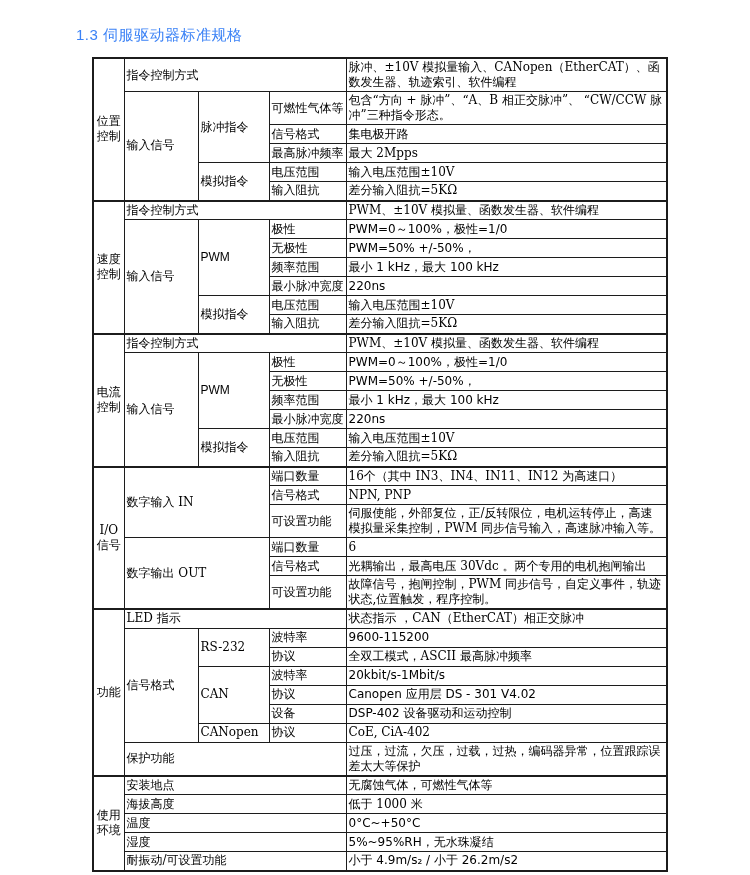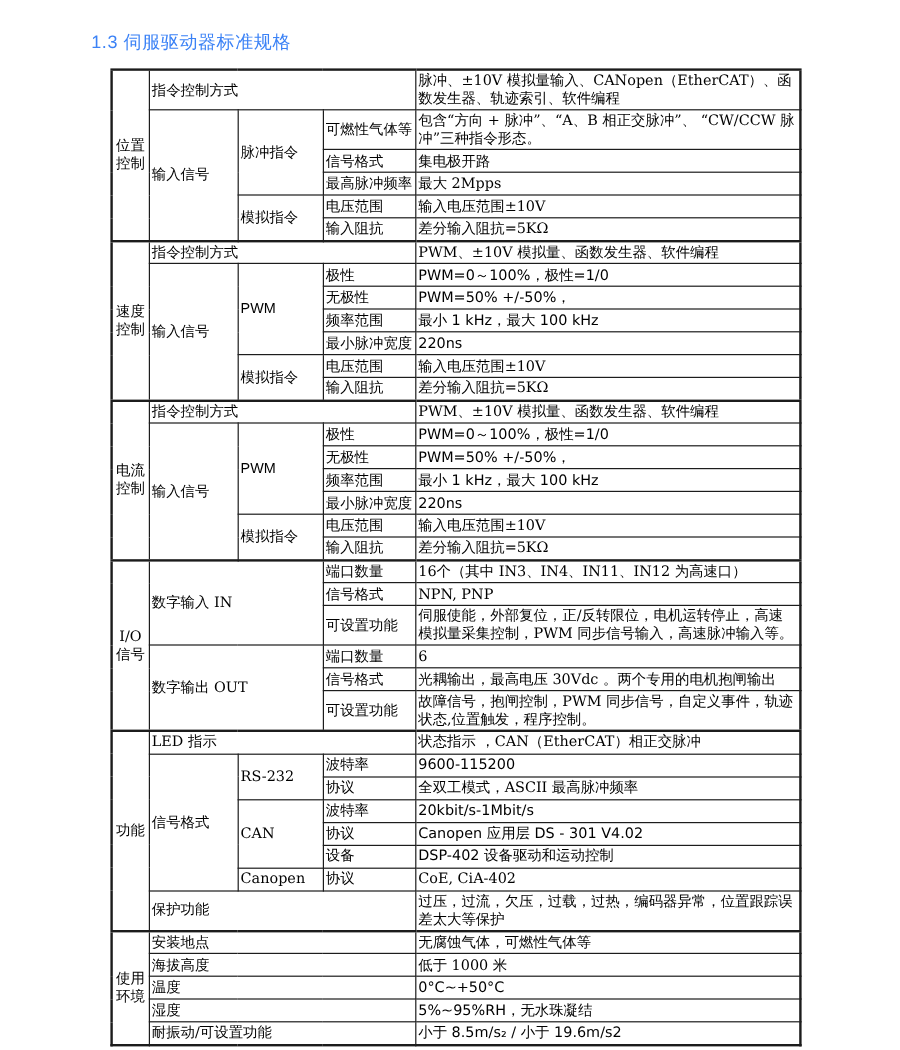--- a/index.html
+++ b/index.html
@@ -197,21 +197,21 @@
   </tr>
   <tr>
     <td class="l">协议</td>
     <td class="v b">Canopen 应用层 DS - 301 V4.02</td>
   </tr>
   <tr>
     <td class="l">设备</td>
     <td class="v b">DSP-402 设备驱动和运动控制</td>
   </tr>
   <tr>
-    <td class="l">Canopen</td>
+    <td class="l">CANopen</td>
     <td class="l">协议</td>
     <td class="v">CoE,  CiA-402</td>
   </tr>
   <tr>
     <td class="l" colspan="3">保护功能</td>
     <td class="v">过压，过流，欠压，过载，过热，编码器异常，位置跟踪误差太大等保护</td>
   </tr>
 
   <tr class="sec">
     <td class="g" rowspan="5">使用环境</td>
@@ -225,17 +225,17 @@
   <tr>
     <td class="l" colspan="3">温度</td>
     <td class="v b">0°C~+50°C</td>
   </tr>
   <tr>
     <td class="l" colspan="3">湿度</td>
     <td class="v b">5%~95%RH，无水珠凝结</td>
   </tr>
   <tr>
     <td class="l" colspan="3">耐振动/可设置功能</td>
-    <td class="v b">小于 8.5m/s₂ / 小于 19.6m/s2</td>
+    <td class="v b">小于 4.9m/s₂ / 小于 26.2m/s2</td>
   </tr>
 
   </tbody>
 </table>
 
 </body></html>

